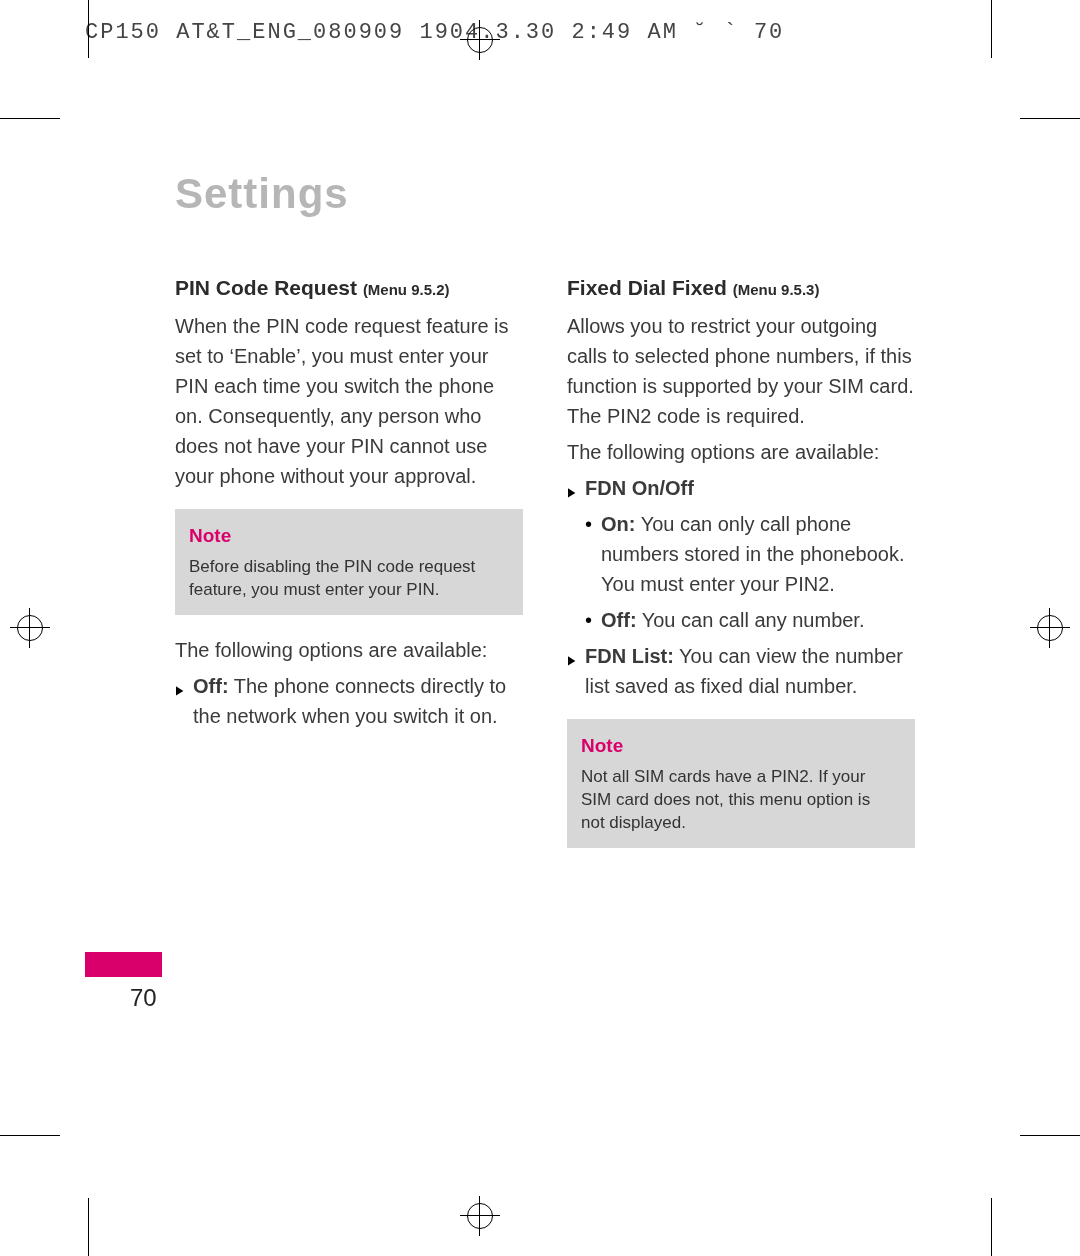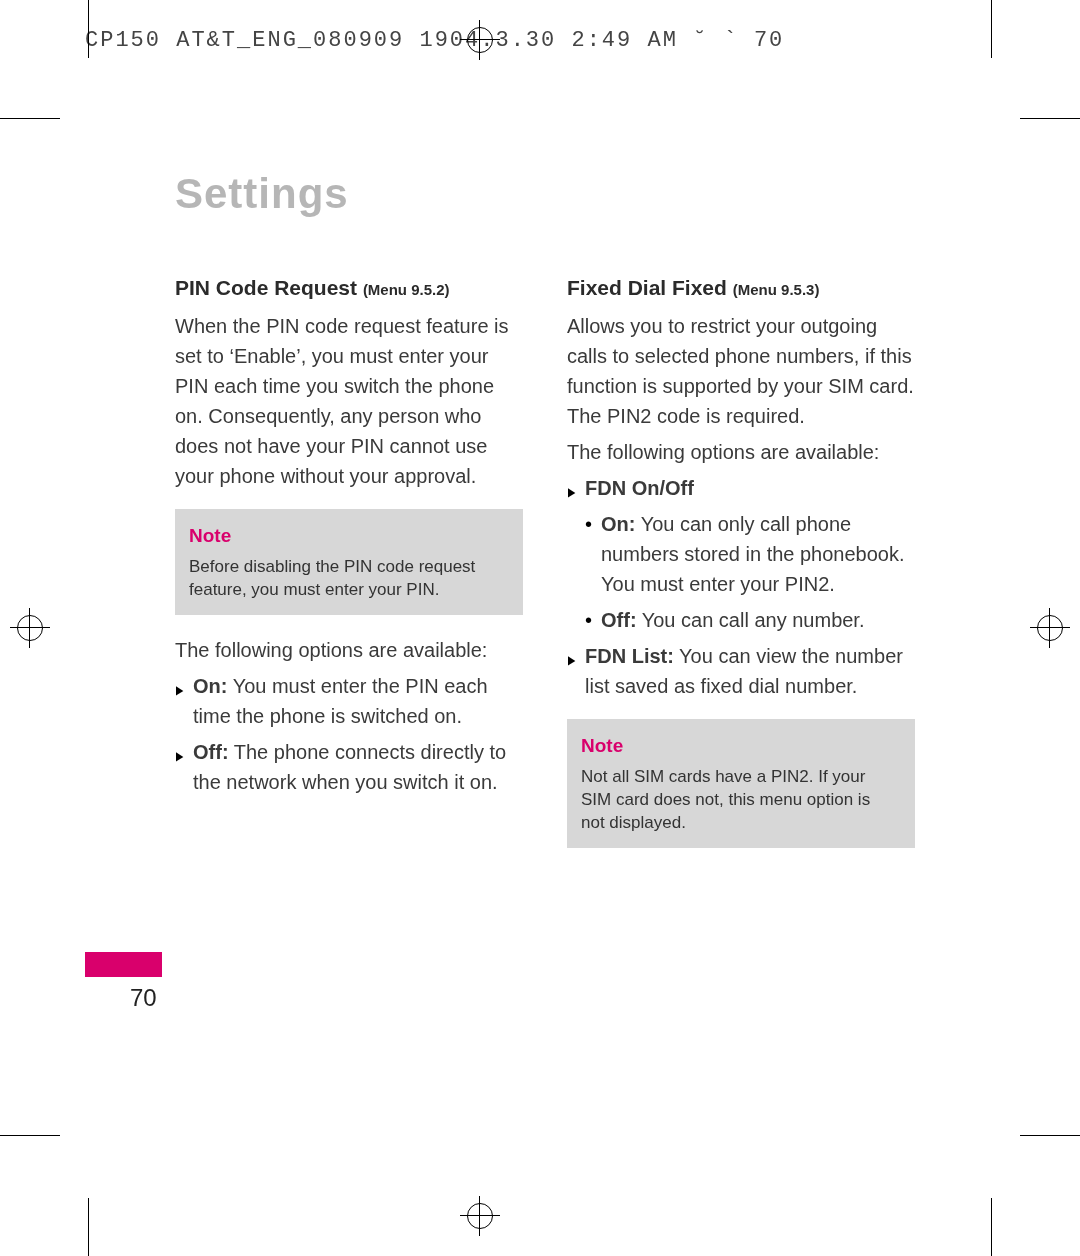--- a/index.html
+++ b/index.html
@@ -5,21 +5,21 @@
   html,body{margin:0;padding:0;}
   body{
     width:1080px;height:1256px;
     background:#fff;
     font-family:Arial,Helvetica,sans-serif;
     color:#3a3a3a;
     position:relative;
   }
   .header-line{
     position:absolute;
-    top:28px;left:85px;
+    top:20px;left:85px;
     font-family:"Courier New",monospace;
     font-size:22px;
     letter-spacing:2px;
     color:#444;
   }
   
   .hline{position:absolute;background:#000;height:1px;}
   .vline{position:absolute;background:#000;width:1px;}
   .regmark{position:absolute;width:40px;height:40px;}
   .regmark .c{position:absolute;border:1px solid #000;border-radius:50%;width:24px;height:24px;left:7px;top:7px;}
@@ -160,23 +160,20 @@
       <div class="para">When the PIN code request feature is set to ‘Enable’, you must enter your PIN each time you switch the phone on. Consequently, any person who does not have your PIN cannot use your phone without your approval.</div>
 
       <div class="note-box">
         <div class="note-title">Note</div>
         <div class="note-body">Before disabling the PIN code request feature, you must enter your PIN.</div>
       </div>
 
       <div class="para">The following options are available:</div>
 
       <div class="opt">
-        <span class="lbl">On:</span><span> You must enter the PIN each time the phone is switched on.</span>
-      </div>
-      <div class="opt">
         <span class="lbl">Off:</span><span> The phone connects directly to the network when you switch it on.</span>
       </div>
     </div>
 
     <div class="col">
       <div class="sec-head">
         <span>Fixed Dial Fixed</span>
         <span class="menu">(Menu 9.5.3)</span>
       </div>
       <div class="para">Allows you to restrict your outgoing calls to selected phone numbers, if this function is supported by your SIM card. The PIN2 code is required.</div>

